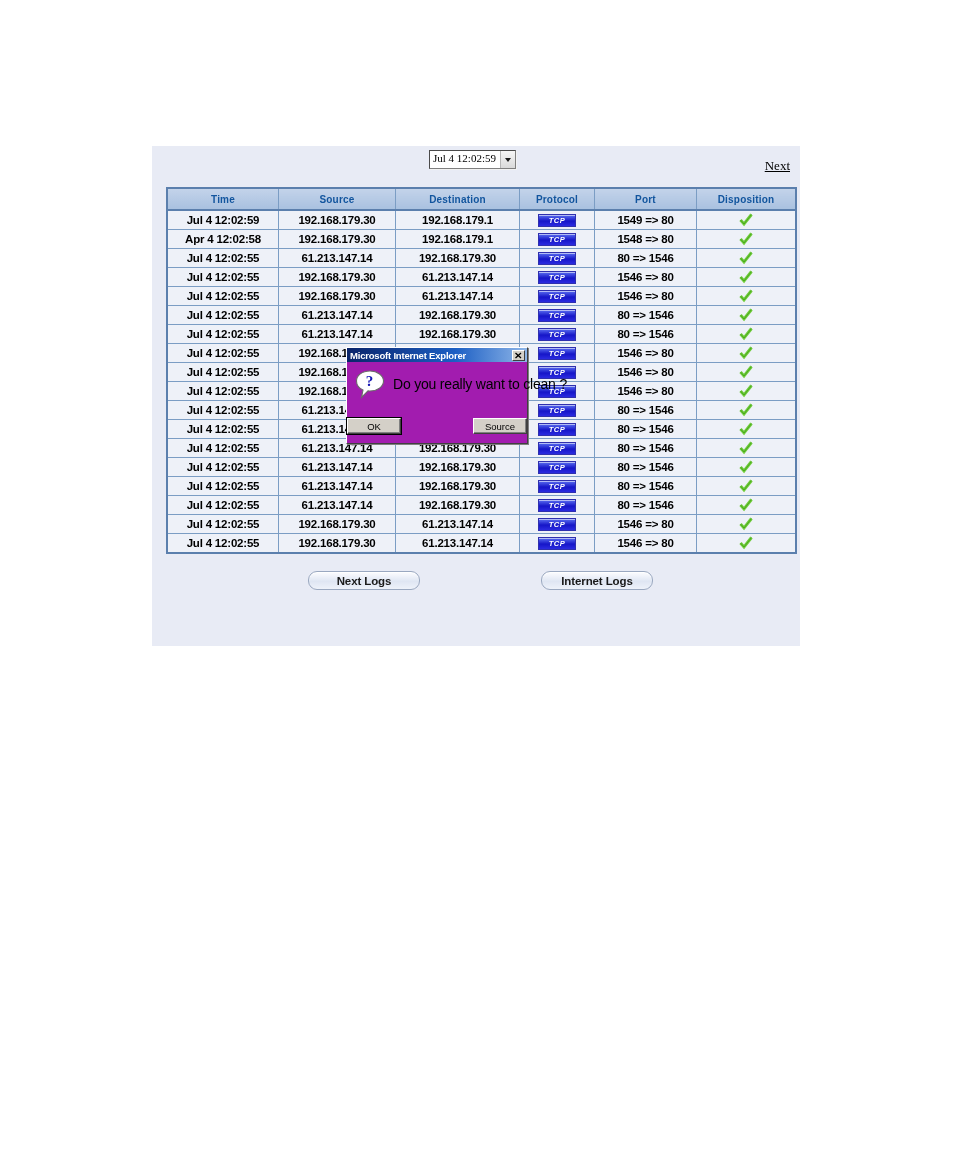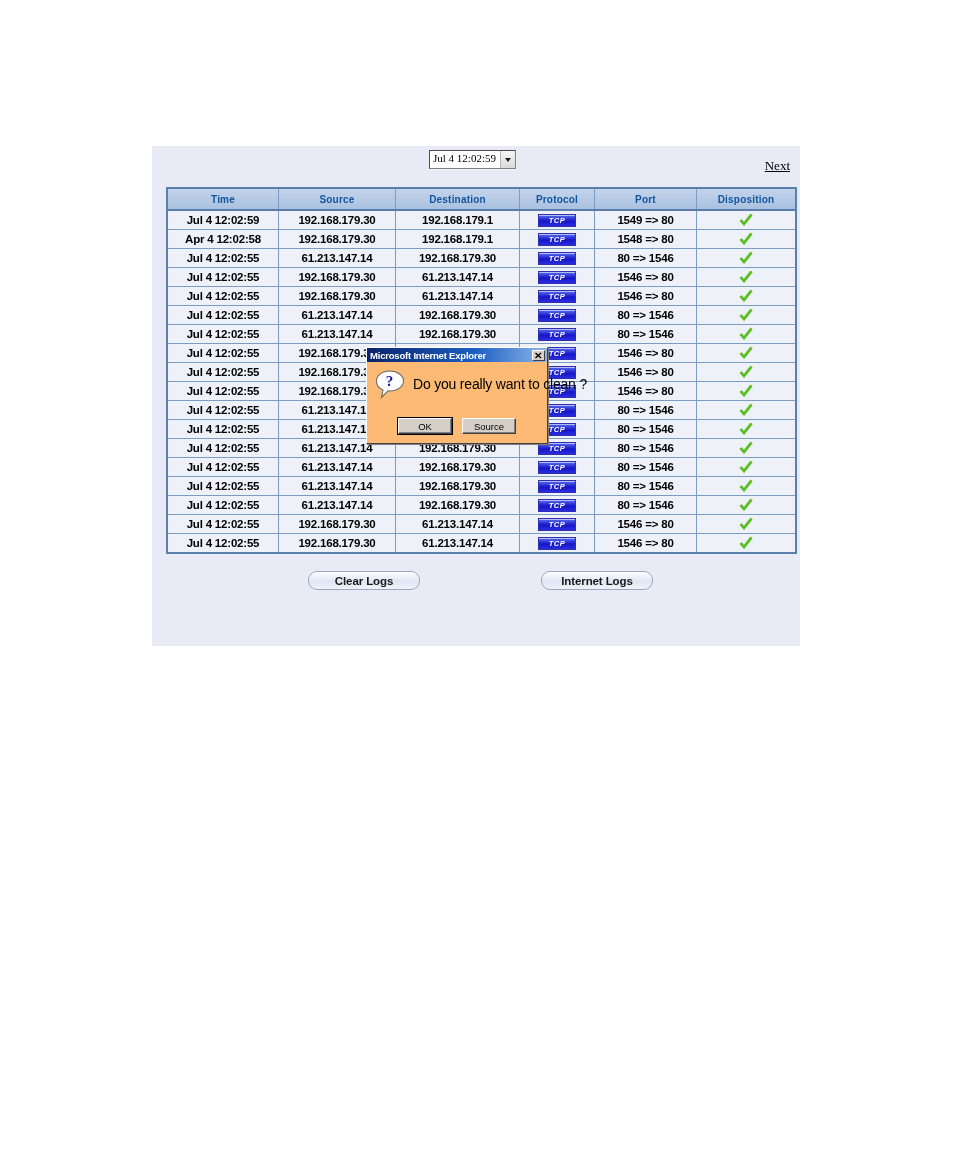--- a/index.html
+++ b/index.html
@@ -168,24 +168,24 @@
     cursor: pointer;
     box-shadow: inset 0 1px 0 #ffffff;
     letter-spacing: -0.1px;
   }
   #clear-logs-button    { left: 156px; width: 110px; }
   #download-logs-button { left: 389px; width: 110px; }
 
   
   #ie-dialog {
     position: absolute;
-    left: 366px;
+    left: 346px;
     top: 347px;
     width: 180px;
-    background: #fdba74;
+    background: #a21caf;
     border: 1px solid #ffffff;
     border-right-color: #404040;
     border-bottom-color: #404040;
     box-shadow: 1px 1px 0 #808080;
     font-family: "Liberation Sans", sans-serif;
   }
   #ie-dialog .titlebar {
     height: 14px;
     background: linear-gradient(90deg, #0a246a 0%, #1c5fc4 60%, #8fb6e8 100%);
     display: flex;
@@ -225,21 +225,21 @@
   }
   #ie-dialog .msg {
     font-size: 14px;
     color: #000;
     padding-top: 6px;
     white-space: nowrap;
     letter-spacing: -0.2px;
   }
   #ie-dialog .buttons {
     display: flex;
-    justify-content: center;
+    justify-content: space-between;
     gap: 10px;
     padding: 4px 0 9px 0;
   }
   #ie-dialog .dlg-btn {
     width: 54px;
     height: 16px;
     background: #d4d0c8;
     border: 1px solid #ffffff;
     border-right-color: #404040;
     border-bottom-color: #404040;
@@ -474,21 +474,21 @@
           <td class="col-port">1546 =&gt; 80</td>
           <td class="col-disp"><span class="check-icon"><svg width="14" height="14" viewBox="0 0 14 14" aria-hidden="true">
                 <path d="M1.5 7 L5 11 L12.5 1.5" fill="none" stroke="#6fcc3a" stroke-width="3" stroke-linecap="butt" stroke-linejoin="miter"></path>
                 <path d="M1.5 7 L5 11 L12.5 1.5" fill="none" stroke="#3f9c18" stroke-width="0.8"></path>
               </svg></span></td>
         </tr>
       </tbody>
   </table>
 
   <div class="footer">
-    <div class="pill-btn" id="clear-logs-button">Clear Logs</div>
+    <div class="pill-btn" id="clear-logs-button">Next Logs</div>
     <div class="pill-btn" id="download-logs-button">Internet Logs</div>
   </div>
 </div>
 
 <div id="ie-dialog">
   <div class="titlebar">
     <span class="title">Microsoft Internet Explorer</span>
     <span class="close-btn">
       <svg width="11" height="9" viewBox="0 0 11 9" aria-hidden="true">
         <path d="M2.5 2 L8 7 M8 2 L2.5 7" stroke="#000" stroke-width="1.3" fill="none"></path>

